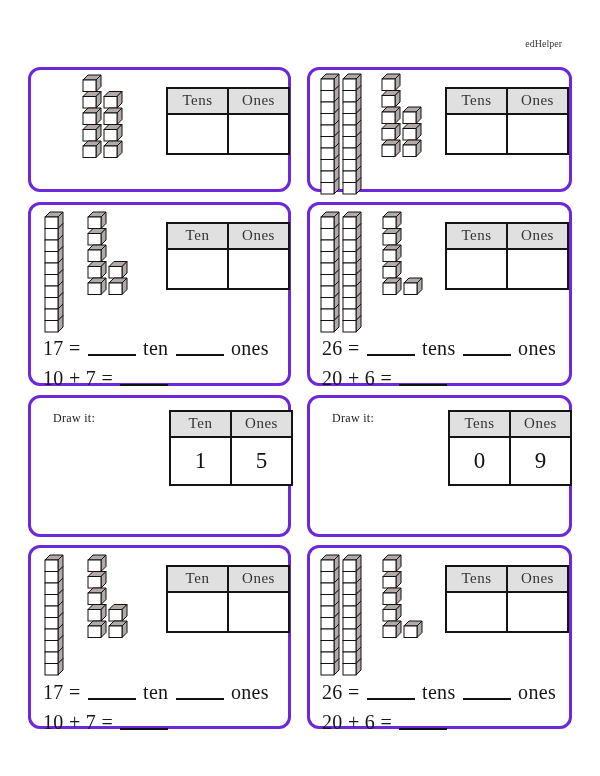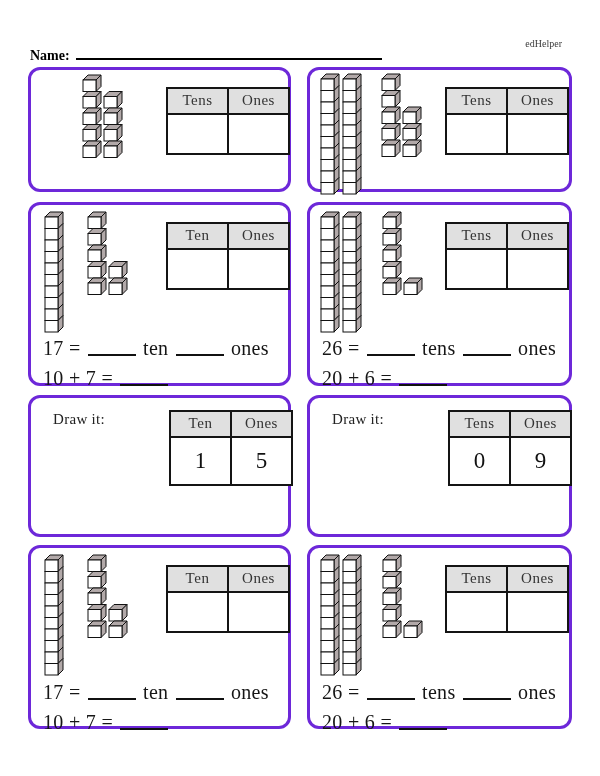--- a/index.html
+++ b/index.html
@@ -34,39 +34,36 @@
   .pv-cell + .pv-cell{border-left:2px solid #141414;}
   .pv-head .pv-cell{
     background:#e0e0e0;font-size:15px;color:#333;padding:3px 0 4px 0;
     letter-spacing:0.5px;
   }
   .pv-body{border-top:2px solid #141414;}
   .pv-body .pv-cell{
     font-size:23px;color:#111;display:flex;align-items:center;justify-content:center;
   }
   .draw-label{
-    position:absolute;left:22px;top:13px;font-size:15px;color:#222;letter-spacing:0.3px;
+    position:absolute;left:22px;top:13px;font-size:12px;color:#222;letter-spacing:0.3px;
   }
   .eq-line{
     position:absolute;left:12px;font-size:20px;color:#161616;
     white-space:pre-wrap;letter-spacing:0.3px;
   }
   .blank{
     display:inline-block;width:48px;height:13px;border-bottom:2px solid #111;
     vertical-align:baseline;margin:0 2px -1px 2px;
   }
 </style>
 </head>
 <body>
 
 <div class="sheet">
   <div class="brand">edHelper</div>
-  <div class="name-row">
-    <span class="name-label">Name:</span><span class="name-line"></span>
-  </div>
   <div id="grid">
       <div class="pbox" style="left: 28px; top: 67px; width: 263px; height: 125px;">
         <svg class="blocks-svg" width="135" height="135">
           <g>
             <polygon points="52,10 57,5 70,5 65,10" fill="#b2a9a9" stroke="#111" stroke-width="1"></polygon>
             <polygon points="65,10 70,5 70,16.5 65,21.5" fill="#b2a9a9" stroke="#111" stroke-width="1"></polygon>
             <rect x="52" y="10" width="13" height="11.5" fill="#ffffff" stroke="#111" stroke-width="1"></rect>
             <polygon points="52,26.5 57,21.5 70,21.5 65,26.5" fill="#b2a9a9" stroke="#111" stroke-width="1"></polygon>
             <polygon points="65,26.5 70,21.5 70,33 65,38" fill="#b2a9a9" stroke="#111" stroke-width="1"></polygon>
             <rect x="52" y="26.5" width="13" height="11.5" fill="#ffffff" stroke="#111" stroke-width="1"></rect>

